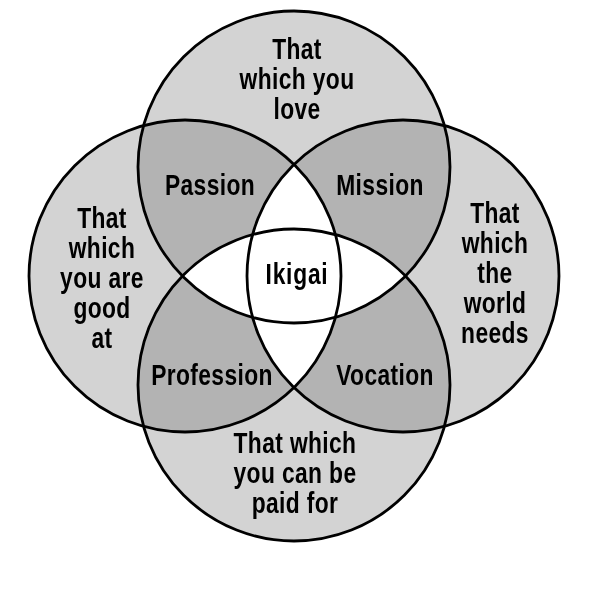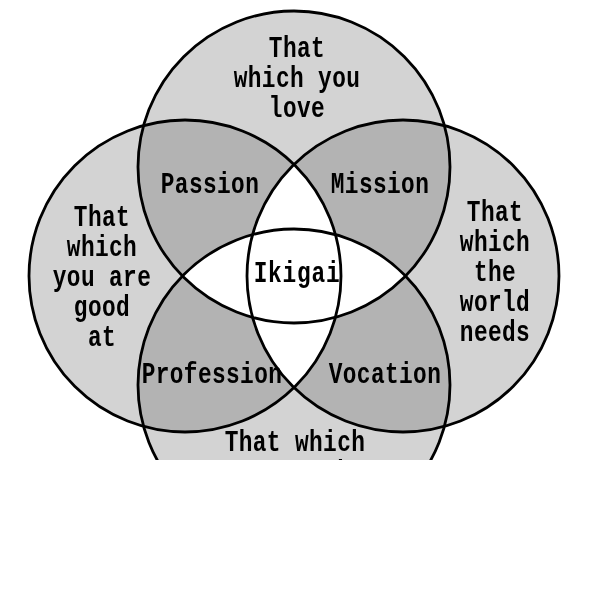--- a/index.html
+++ b/index.html
@@ -6,23 +6,22 @@
     margin: 0;
     padding: 0;
     background: #ffffff;
     width: 600px;
     height: 600px;
     font-family: "Liberation Sans", sans-serif;
   }
   .stage {
     position: relative;
     width: 600px;
-    height: 460px;
+    height: 600px;
     overflow: hidden;
-    font-family: Liberation Mono, monospace;
   }
   .venn-svg {
     position: absolute;
     left: 0;
     top: 0;
   }
   .label {
     position: absolute;
     transform: translate(-50%, -50%) scaleX(0.76);
     transform-origin: center center;

